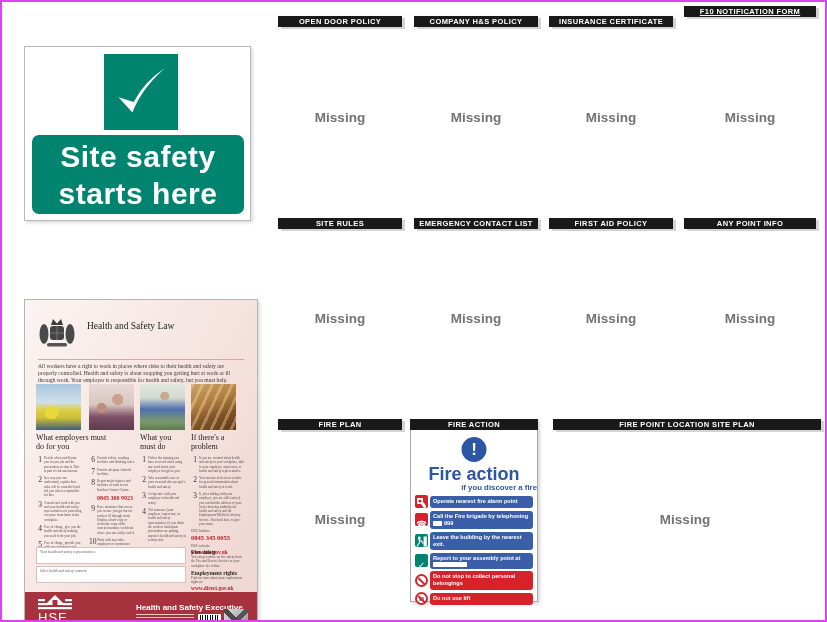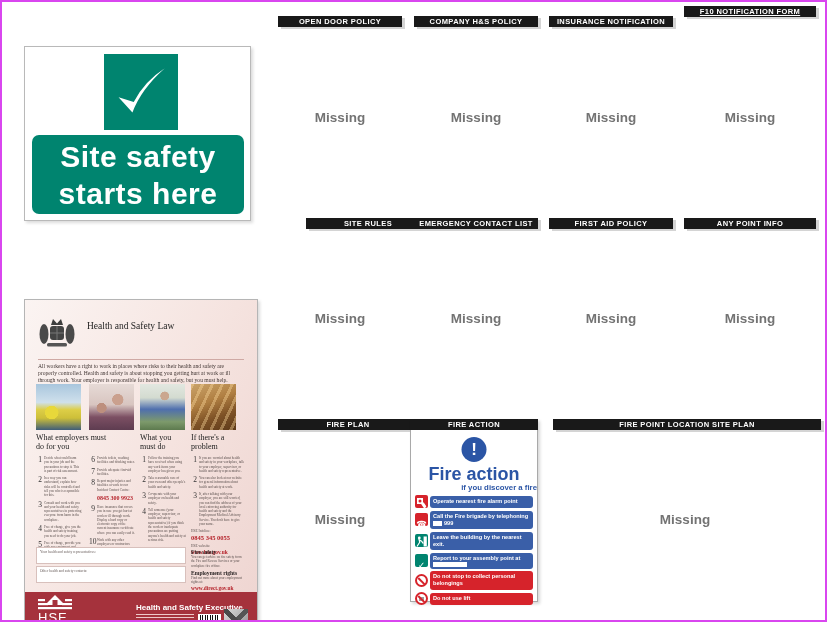--- a/index.html
+++ b/index.html
@@ -100,29 +100,29 @@
   .blank{display:inline-block;background:#fff;height:4.5px;vertical-align:middle;}
   .w9{width:9px;} .w34{width:34px;}
 </style>
 </head>
 <body>
 
 <div class="board">
 
   <div class="hdr" style="left:276px;top:14px;width:124px;">OPEN DOOR POLICY</div>
   <div class="hdr" style="left:412px;top:14px;width:124px;">COMPANY H&amp;S POLICY</div>
-  <div class="hdr" style="left:547px;top:14px;width:124px;">INSURANCE NOTIFICATION</div>
+  <div class="hdr" style="left:547px;top:14px;width:124px;">INSURANCE CERTIFICATE</div>
   <div class="hdr" style="left:682px;top:4px;width:132px;text-decoration:underline;">F10 NOTIFICATION FORM</div>
 
-  <div class="hdr" style="left:276px;top:216px;width:124px;margin-left:28px;">SITE RULES</div>
+  <div class="hdr" style="left:276px;top:216px;width:124px;">SITE RULES</div>
   <div class="hdr" style="left:412px;top:216px;width:124px;">EMERGENCY CONTACT LIST</div>
   <div class="hdr" style="left:547px;top:216px;width:124px;">FIRST AID POLICY</div>
   <div class="hdr" style="left:682px;top:216px;width:132px;">ANY POINT INFO</div>
 
-  <div class="hdr" style="left:276px;top:417px;width:124px;padding-left:8px;">FIRE PLAN</div>
+  <div class="hdr" style="left:276px;top:417px;width:124px;">FIRE PLAN</div>
   <div class="hdr" style="left:551px;top:417px;width:268px;">FIRE POINT LOCATION SITE PLAN</div>
 
   <div class="missing" style="left:338px;top:108px;">Missing</div>
   <div class="missing" style="left:474px;top:108px;">Missing</div>
   <div class="missing" style="left:609px;top:108px;">Missing</div>
   <div class="missing" style="left:748px;top:108px;">Missing</div>
   <div class="missing" style="left:338px;top:309px;">Missing</div>
   <div class="missing" style="left:474px;top:309px;">Missing</div>
   <div class="missing" style="left:609px;top:309px;">Missing</div>
   <div class="missing" style="left:748px;top:309px;">Missing</div>

